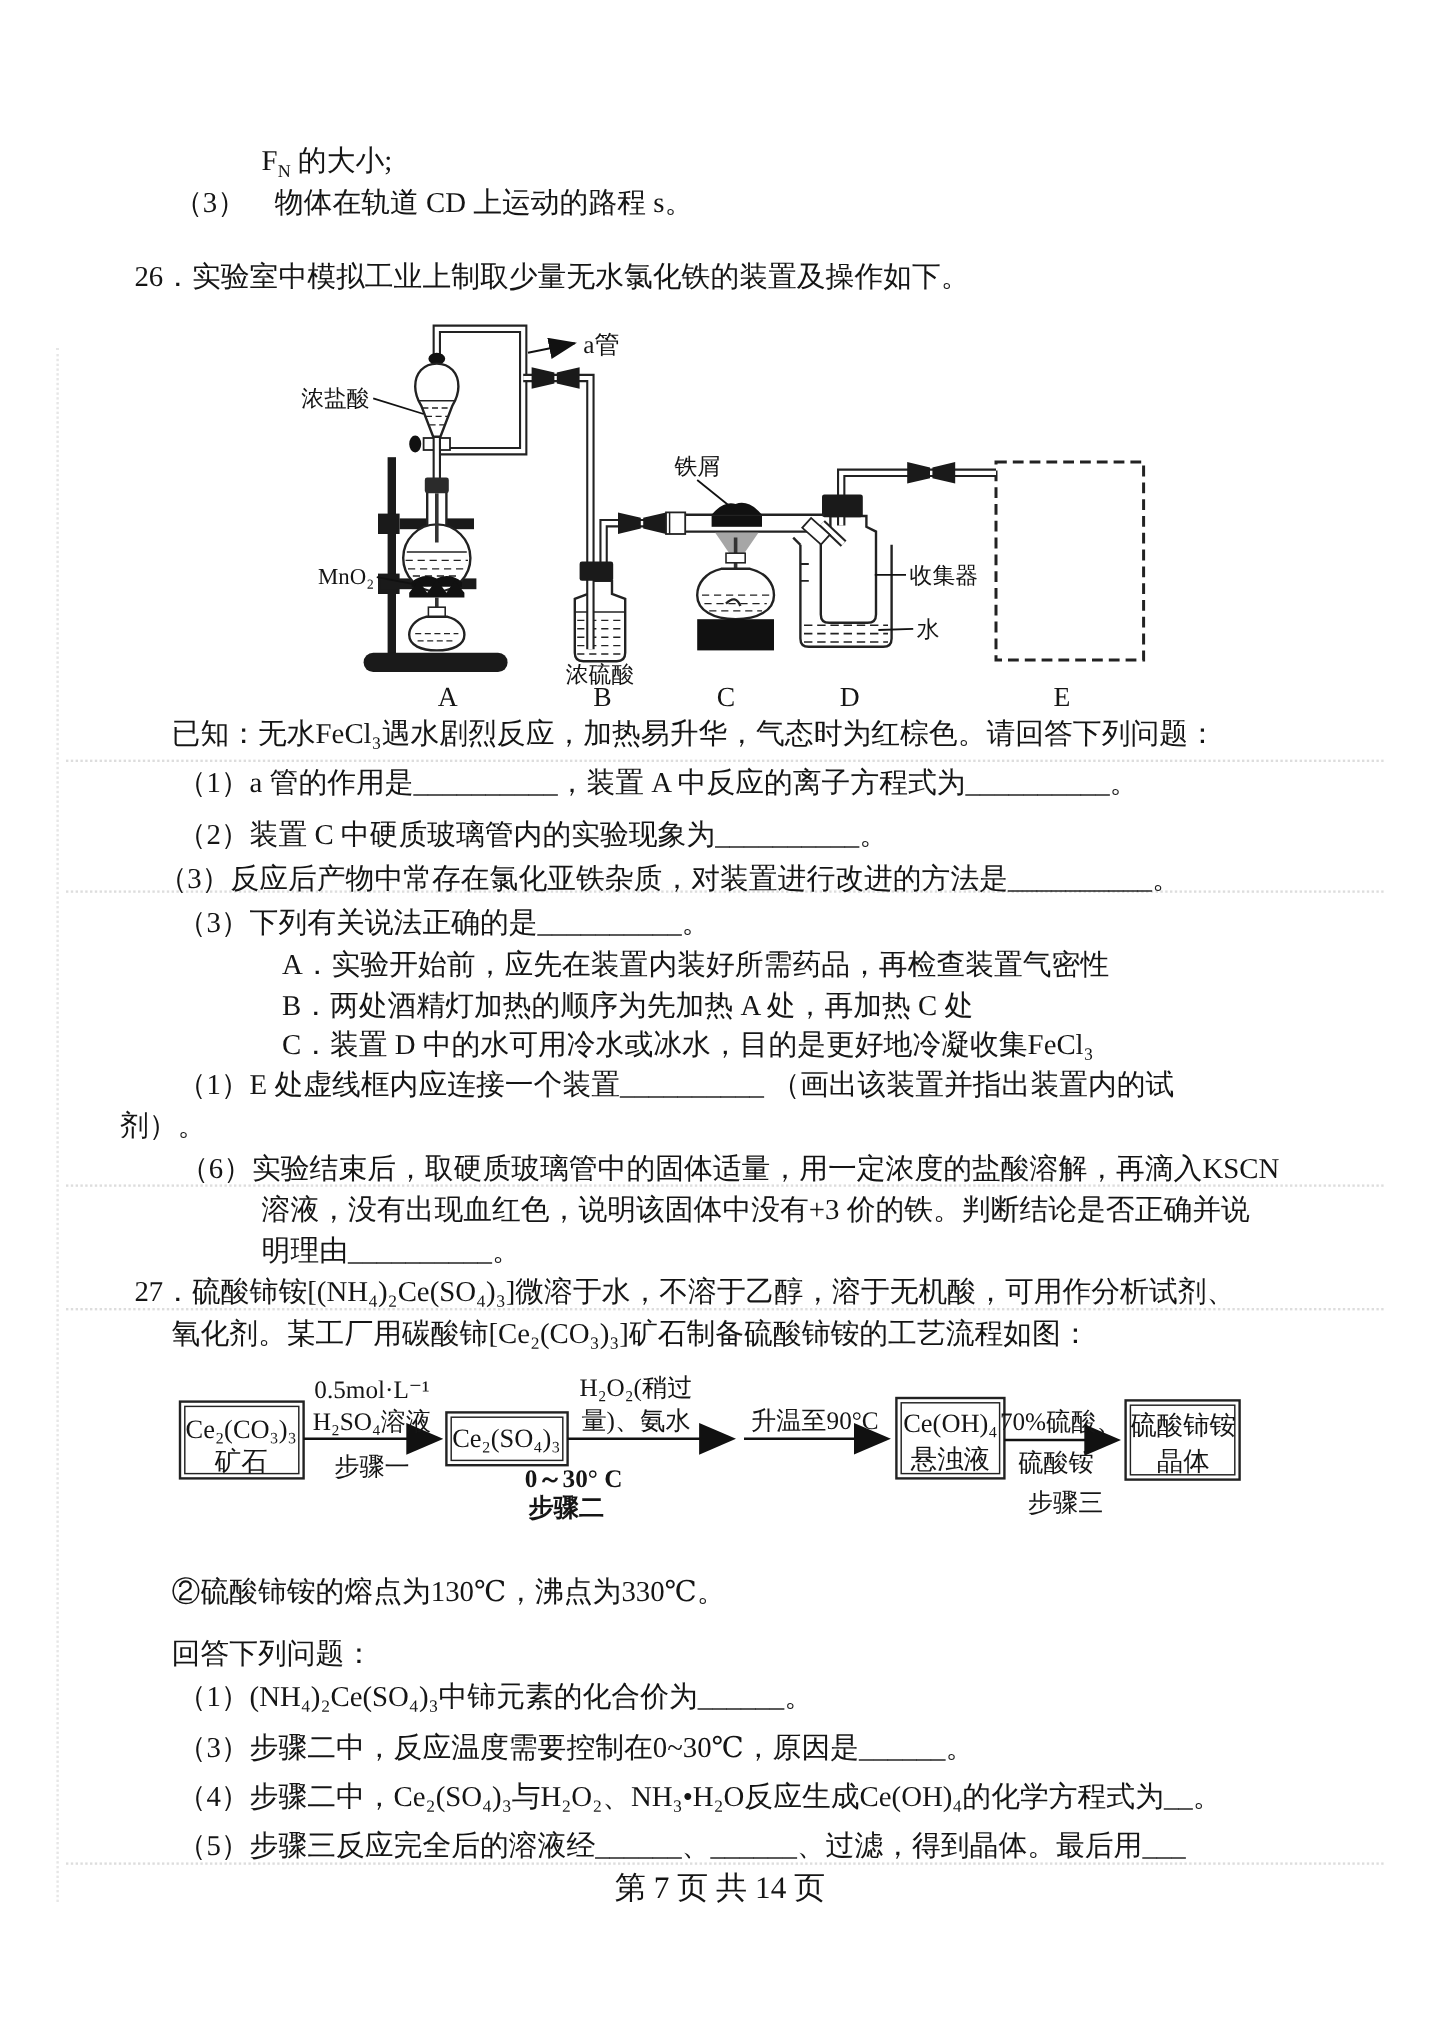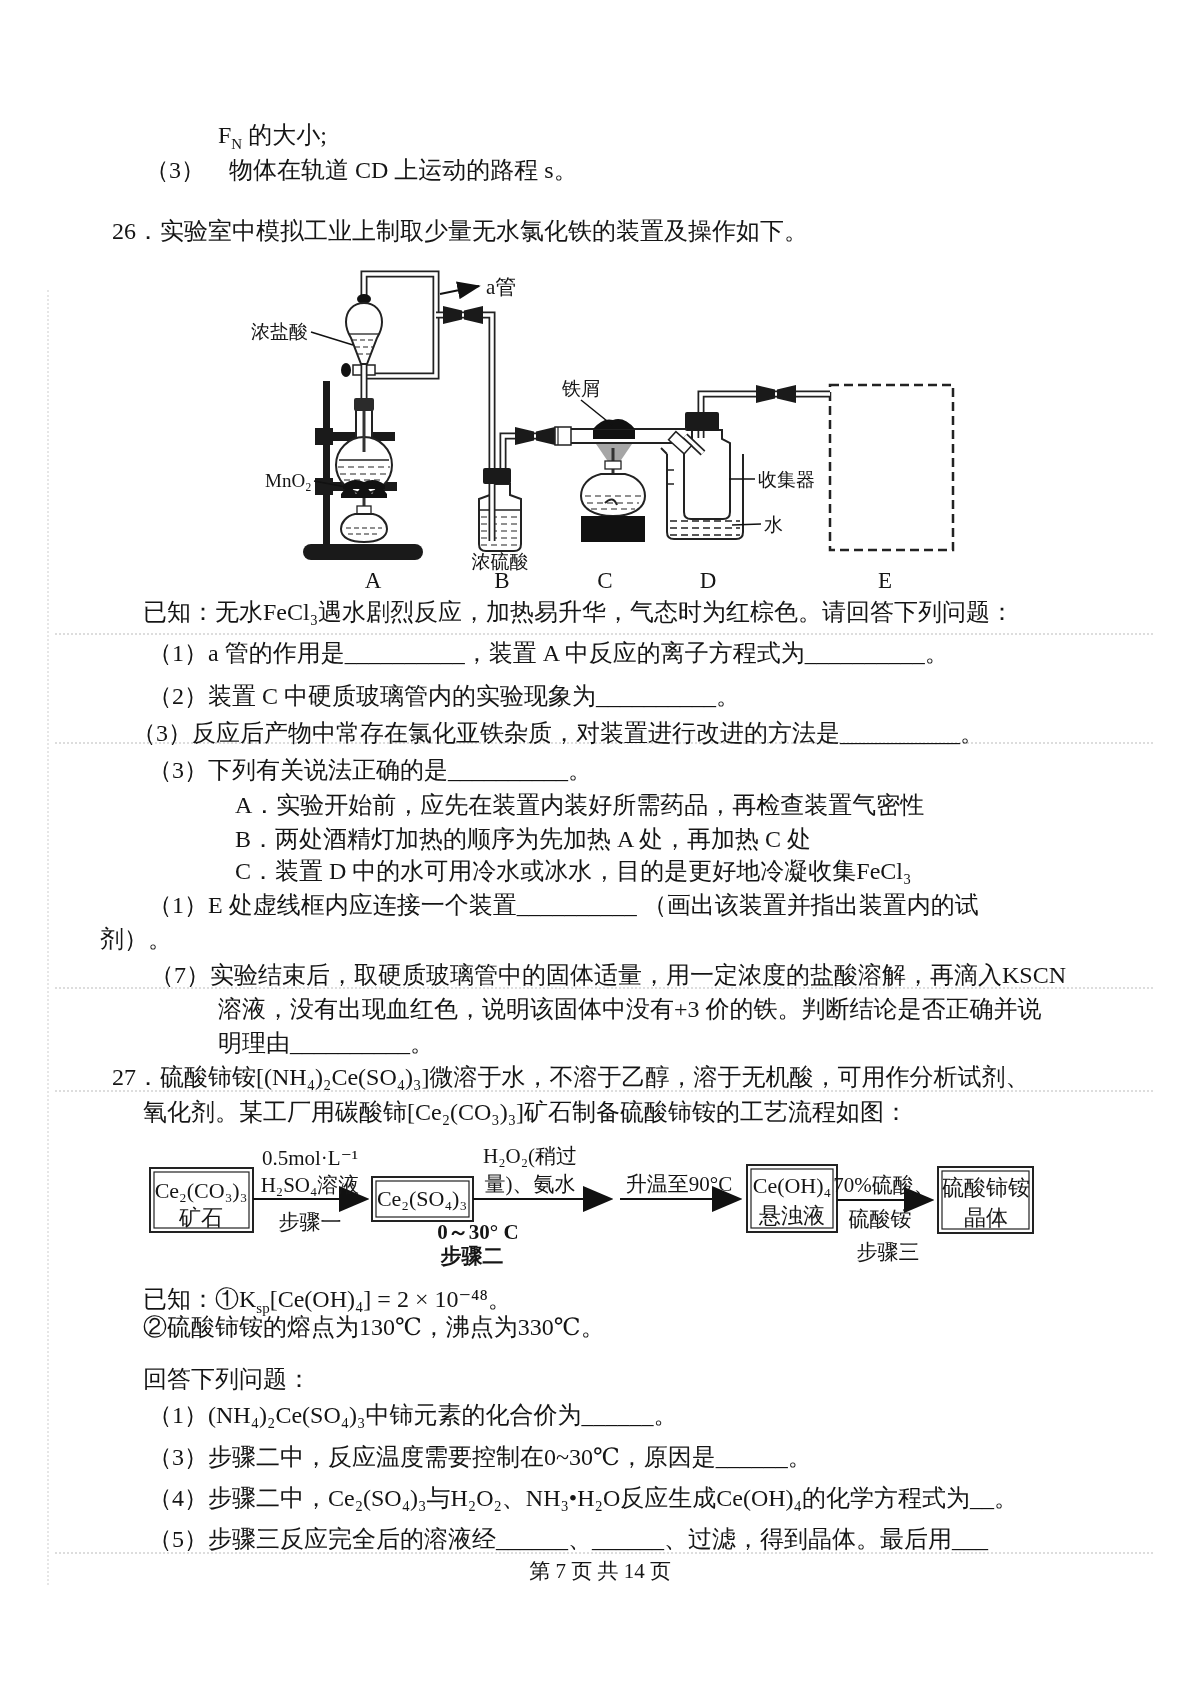--- a/index.html
+++ b/index.html
@@ -200,21 +200,21 @@
   <div class="t" style="left:143px;top:597px">已知：无水FeCl₃遇水剧烈反应，加热易升华，气态时为红棕色。请回答下列问题：</div>
   <div class="t" style="left:148px;top:638px">（1）a 管的作用是__________，装置 A 中反应的离子方程式为__________。</div>
   <div class="t" style="left:148px;top:681px">（2）装置 C 中硬质玻璃管内的实验现象为__________。</div>
   <div class="t" style="left:132px;top:718px">（3）反应后产物中常存在氯化亚铁杂质，对装置进行改进的方法是__________。</div>
   <div class="t" style="left:148px;top:755px">（3）下列有关说法正确的是__________。</div>
   <div class="t" style="left:235px;top:790px">A．实验开始前，应先在装置内装好所需药品，再检查装置气密性</div>
   <div class="t" style="left:235px;top:824px">B．两处酒精灯加热的顺序为先加热 A 处，再加热 C 处</div>
   <div class="t" style="left:235px;top:856px">C．装置 D 中的水可用冷水或冰水，目的是更好地冷凝收集FeCl₃</div>
   <div class="t" style="left:148px;top:890px">（1）E 处虚线框内应连接一个装置__________ （画出该装置并指出装置内的试</div>
   <div class="t" style="left:100px;top:924px">剂）。</div>
-  <div class="t" style="left:150px;top:960px">（7）实验结束后，取硬质玻璃管中的固体适量，用一定浓度的盐酸溶解，再滴入KSCN</div>
+  <div class="t" style="left:150px;top:960px">（6）实验结束后，取硬质玻璃管中的固体适量，用一定浓度的盐酸溶解，再滴入KSCN</div>
   <div class="t" style="left:218px;top:994px">溶液，没有出现血红色，说明该固体中没有+3 价的铁。判断结论是否正确并说</div>
   <div class="t" style="left:218px;top:1028px">明理由__________。</div>
 
   <div class="t" style="left:112px;top:1062px">27．硫酸铈铵[(NH₄)₂Ce(SO₄)₃]微溶于水，不溶于乙醇，溶于无机酸，可用作分析试剂、</div>
   <div class="t" style="left:143px;top:1097px">氧化剂。某工厂用碳酸铈[Ce₂(CO₃)₃]矿石制备硫酸铈铵的工艺流程如图：</div>
 
   <svg style="left:120px;top:1138px" width="960" height="130" viewBox="0 0 960 130">
     <defs>
       <marker id="fah" markerWidth="14" markerHeight="12" refX="12" refY="6" orient="auto">
           <path d="M0,0 L14,6 L0,12 Z" fill="#111"></path>
@@ -249,22 +249,21 @@
     <text x="559" y="53" font-size="21" text-anchor="middle">升温至90°C</text>
     <text x="672" y="55" font-size="22" text-anchor="middle">Ce(OH)₄</text>
     <text x="672" y="85" font-size="22" text-anchor="middle">悬浊液</text>
     <text x="764" y="54" font-size="21" text-anchor="middle">70%硫酸、</text>
     <text x="760" y="88" font-size="21" text-anchor="middle">硫酸铵</text>
     <text x="768" y="121" font-size="21" text-anchor="middle">步骤三</text>
     <text x="866" y="57" font-size="22" text-anchor="middle">硫酸铈铵</text>
     <text x="866" y="87" font-size="22" text-anchor="middle">晶体</text>
   </svg>
 
-  <div class="t" style="left:143px;top:1284px"><span>已知：①K</span><sub class="sb">sp</sub><span>[Ce(OH)₄] = 2 × 10⁻⁴⁸。</span></div>
   <div class="t" style="left:143px;top:1312px">②硫酸铈铵的熔点为130℃，沸点为330℃。</div>
   <div class="t" style="left:143px;top:1364px">回答下列问题：</div>
   <div class="t" style="left:148px;top:1400px">（1）(NH₄)₂Ce(SO₄)₃中铈元素的化合价为______。</div>
   <div class="t" style="left:148px;top:1442px">（3）步骤二中，反应温度需要控制在0~30℃，原因是______。</div>
   <div class="t" style="left:148px;top:1483px">（4）步骤二中，Ce₂(SO₄)₃与H₂O₂、NH₃•H₂O反应生成Ce(OH)₄的化学方程式为__。</div>
   <div class="t" style="left:148px;top:1524px">（5）步骤三反应完全后的溶液经______、______、过滤，得到晶体。最后用___</div>
 
-  <div class="t" style="left:0;right:0;top:1558px;text-align:center;font-size:21px">第 7 页 共 14 页</div>
+  <div class="t" style="left:0;right:0;top:1558px;text-align:center;font-size:26px">第 7 页 共 14 页</div>
 </div>
 
 </body></html>

